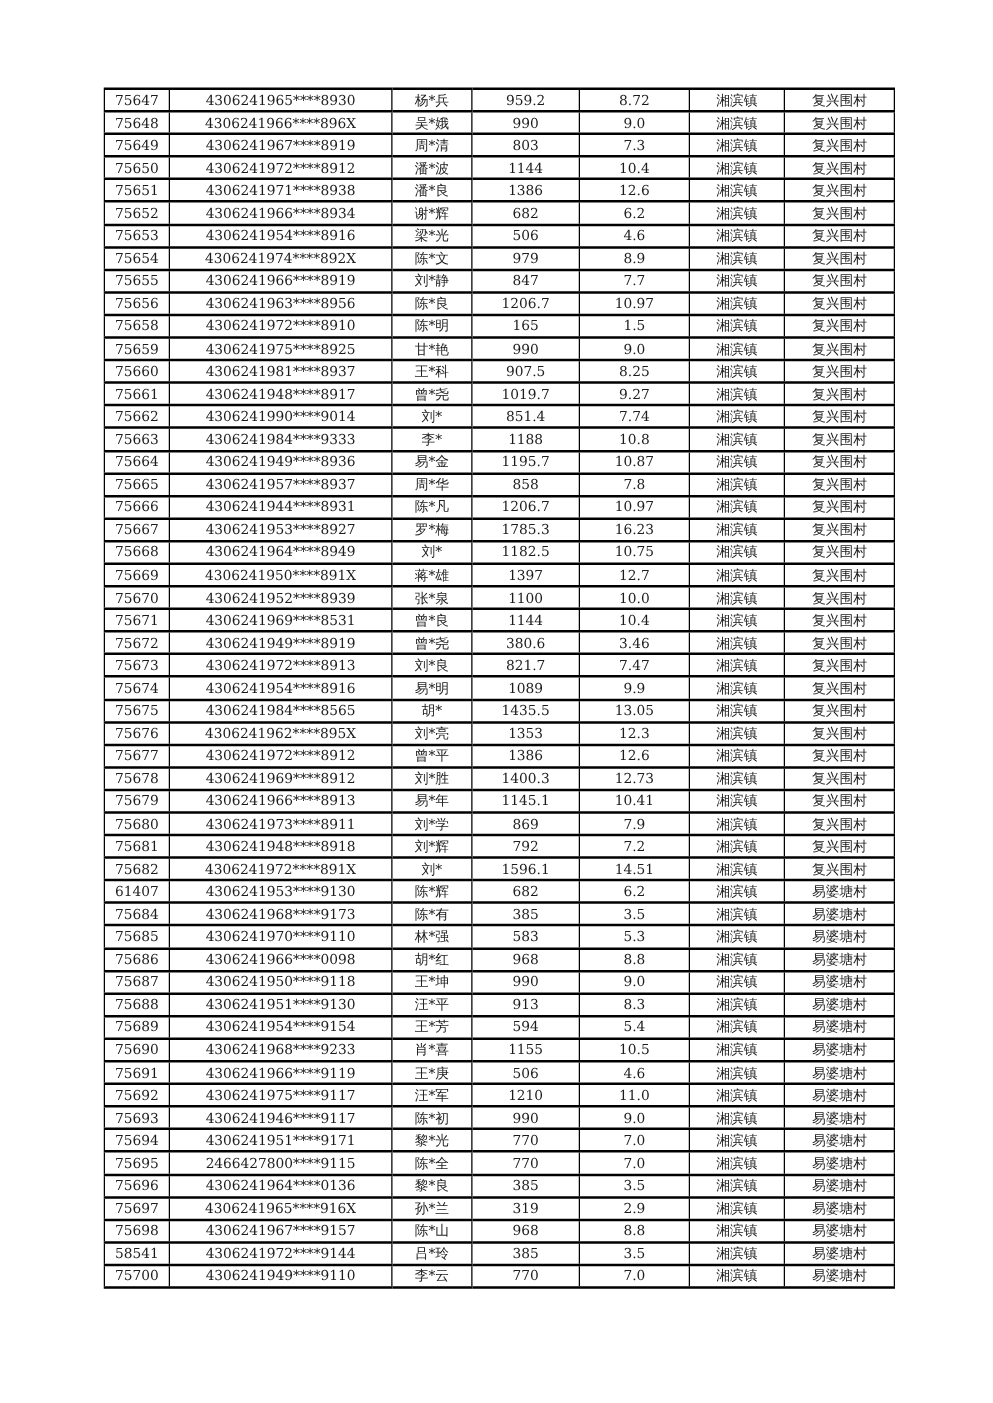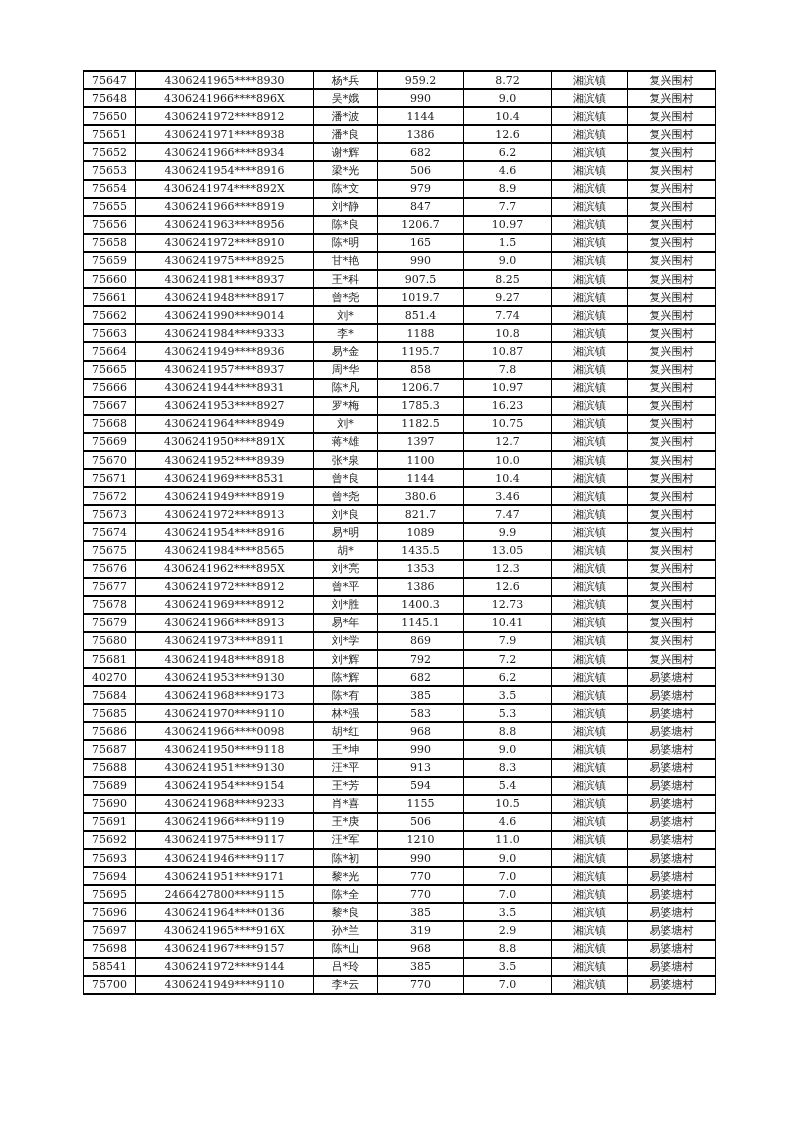--- a/index.html
+++ b/index.html
@@ -79,20 +79,29 @@
         <tr>
           <td>75648</td>
           <td>4306241966****896X</td>
           <td>吴*娥</td>
           <td>990</td>
           <td>9.0</td>
           <td>湘滨镇</td>
           <td>复兴围村</td>
         </tr>
         <tr>
+          <td>75649</td>
+          <td>4306241967****8919</td>
+          <td>周*清</td>
+          <td>803</td>
+          <td>7.3</td>
+          <td>湘滨镇</td>
+          <td>复兴围村</td>
+        </tr>
+        <tr>
           <td>75650</td>
           <td>4306241972****8912</td>
           <td>潘*波</td>
           <td>1144</td>
           <td>10.4</td>
           <td>湘滨镇</td>
           <td>复兴围村</td>
         </tr>
         <tr>
           <td>75651</td>
@@ -358,21 +367,30 @@
         <tr>
           <td>75681</td>
           <td>4306241948****8918</td>
           <td>刘*辉</td>
           <td>792</td>
           <td>7.2</td>
           <td>湘滨镇</td>
           <td>复兴围村</td>
         </tr>
         <tr>
-          <td>40270</td>
+          <td>75682</td>
+          <td>4306241972****891X</td>
+          <td>刘*</td>
+          <td>1596.1</td>
+          <td>14.51</td>
+          <td>湘滨镇</td>
+          <td>复兴围村</td>
+        </tr>
+        <tr>
+          <td>61407</td>
           <td>4306241953****9130</td>
           <td>陈*辉</td>
           <td>682</td>
           <td>6.2</td>
           <td>湘滨镇</td>
           <td>易婆塘村</td>
         </tr>
         <tr>
           <td>75684</td>
           <td>4306241968****9173</td>

